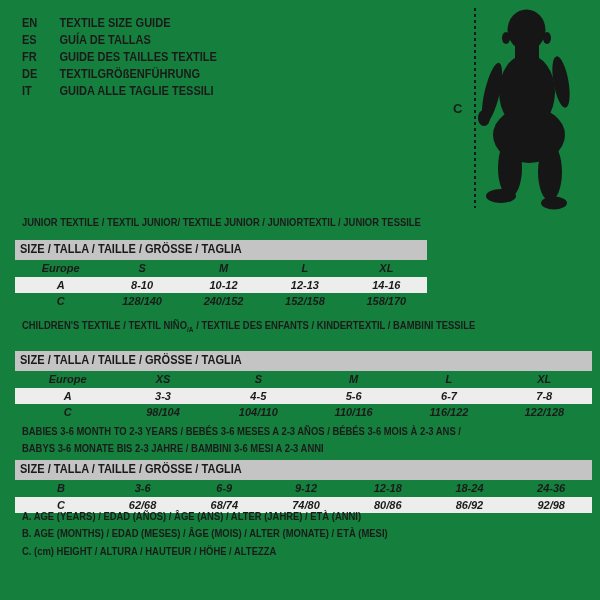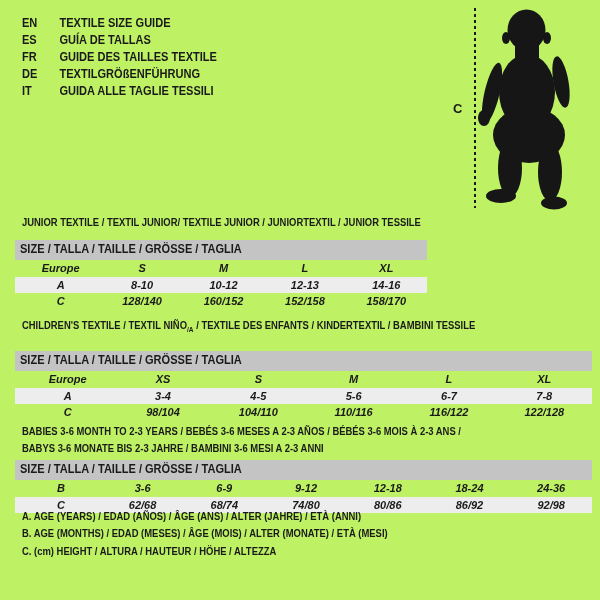--- a/index.html
+++ b/index.html
@@ -1,18 +1,18 @@
 <!DOCTYPE html>
 <html><head>
 <meta charset="utf-8">
 <style>
   * { margin:0; padding:0; box-sizing:border-box; }
   body { background:#fff; }
   .canvas {
-    position:relative; width:600px; height:600px; background:#bef264;
+    position:relative; width:600px; height:600px; background:#15803d;
     font-family:"Liberation Sans", sans-serif; font-weight:bold; color:#1a1a1a;
     overflow:hidden;
   }
 
   
   .lang-block { position:absolute; left:22px; top:14px; font-size:13px; line-height:17px;
                 transform:scaleX(0.85); transform-origin:0 0; white-space:nowrap; }
   .lang-row { display:flex; }
   .lang-code { width:44px; }
 
@@ -111,21 +111,21 @@
     <div class="tbl-row alt">
       <span class="cell lab">A</span>
       <span class="cell">8-10</span>
       <span class="cell">10-12</span>
       <span class="cell">12-13</span>
       <span class="cell">14-16</span>
     </div>
     <div class="tbl-row">
       <span class="cell lab">C</span>
       <span class="cell">128/140</span>
-      <span class="cell">160/152</span>
+      <span class="cell">240/152</span>
       <span class="cell">152/158</span>
       <span class="cell">158/170</span>
     </div>
   </div>
 
   <div class="sec-title t2-title">
     <span>CHILDREN'S TEXTILE / TEXTIL NIÑO</span><span class="sub">/A</span><span> / TEXTILE DES ENFANTS / KINDERTEXTIL / BAMBINI TESSILE</span>
   </div>
   <div class="tbl t2">
     <div class="tbl-header">
@@ -134,21 +134,21 @@
     <div class="tbl-row">
       <span class="cell lab">Europe</span>
       <span class="cell">XS</span>
       <span class="cell">S</span>
       <span class="cell">M</span>
       <span class="cell">L</span>
       <span class="cell">XL</span>
     </div>
     <div class="tbl-row alt">
       <span class="cell lab">A</span>
-      <span class="cell">3-4</span>
+      <span class="cell">3-3</span>
       <span class="cell">4-5</span>
       <span class="cell">5-6</span>
       <span class="cell">6-7</span>
       <span class="cell">7-8</span>
     </div>
     <div class="tbl-row">
       <span class="cell lab">C</span>
       <span class="cell">98/104</span>
       <span class="cell">104/110</span>
       <span class="cell">110/116</span>

